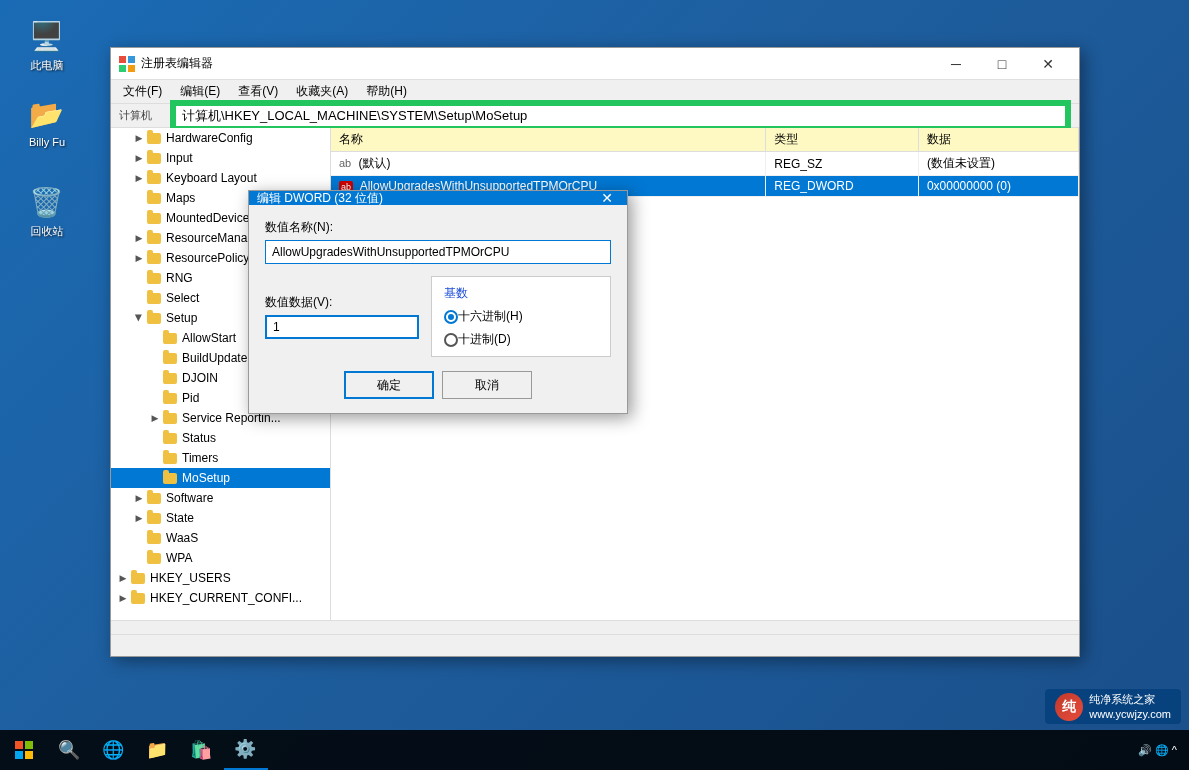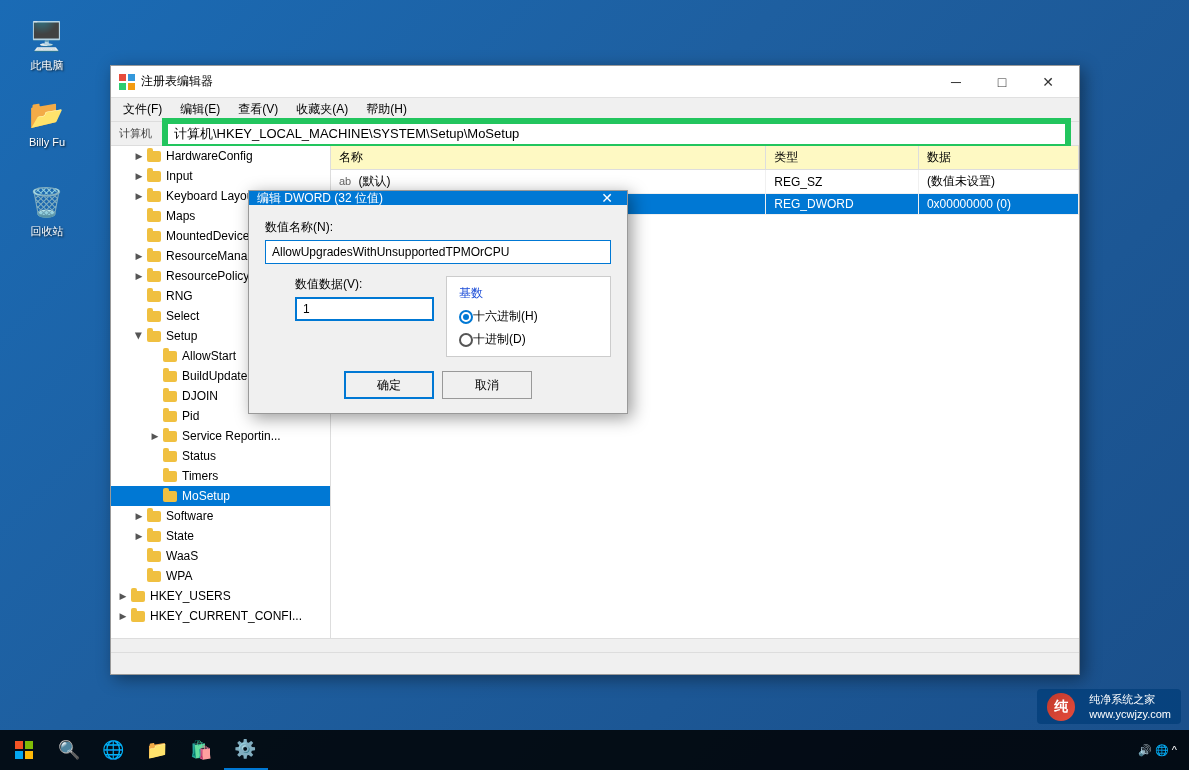--- a/index.html
+++ b/index.html
@@ -82,21 +82,21 @@
       align-items: center;
       gap: 8px;
       padding-right: 12px;
       color: white;
       font-size: 11px;
     }
 
     
     .window {
       position: absolute;
-      top: 65px;
+      top: 47px;
       left: 110px;
       width: 970px;
       height: 610px;
       background: #f0f0f0;
       border: 1px solid #999;
       box-shadow: 4px 4px 16px rgba(0,0,0,0.4);
       display: flex;
       flex-direction: column;
     }
     .window-titlebar {
@@ -156,21 +156,21 @@
     
     .addressbar {
       height: 24px;
       background: #f0f0f0;
       border-bottom: 1px solid #ddd;
       display: flex;
       align-items: center;
       padding: 2px 8px;
       font-size: 12px;
       color: #000;
-      gap: 10px;
+      gap: 18px;
     }
     .address-label { color: #444; font-size: 11px; }
     .address-path {
       background: white;
       border: 6px solid #22c55e;
       padding: 1px 6px;
       font-size: 13px;
       flex: 1;
     }
 
@@ -337,22 +337,21 @@
       border: 1px solid #0078d4;
       padding: 2px 6px;
       font-size: 12px;
       background: white;
       outline: none;
       margin-bottom: 12px;
     }
     .dialog-row {
       display: flex;
       gap: 12px;
-      align-items: flex-start;
-      margin-left: 30px;
+      align-items: center;
     }
     .dialog-value-area {
       flex: 1;
     }
     .dialog-radix-area {
       flex: 1;
       border: 1px solid #ccc;
       padding: 8px 12px;
       background: white;
     }
@@ -447,21 +446,20 @@
       align-items: center;
       justify-content: center;
       color: white;
       font-size: 14px;
       font-weight: bold;
     }
     .watermark-br-text {
       color: white;
       font-size: 11px;
       line-height: 1.3;
-      margin-left: 8px;
     }
   </style>
 </head>
 <body>
 
 <div class="desktop-icon" style="top:12px;left:12px;">
   <div class="icon-img">🖥️</div>
   <div class="icon-label">此电脑</div>
 </div>
 <div class="desktop-icon" style="top:90px;left:12px;">

